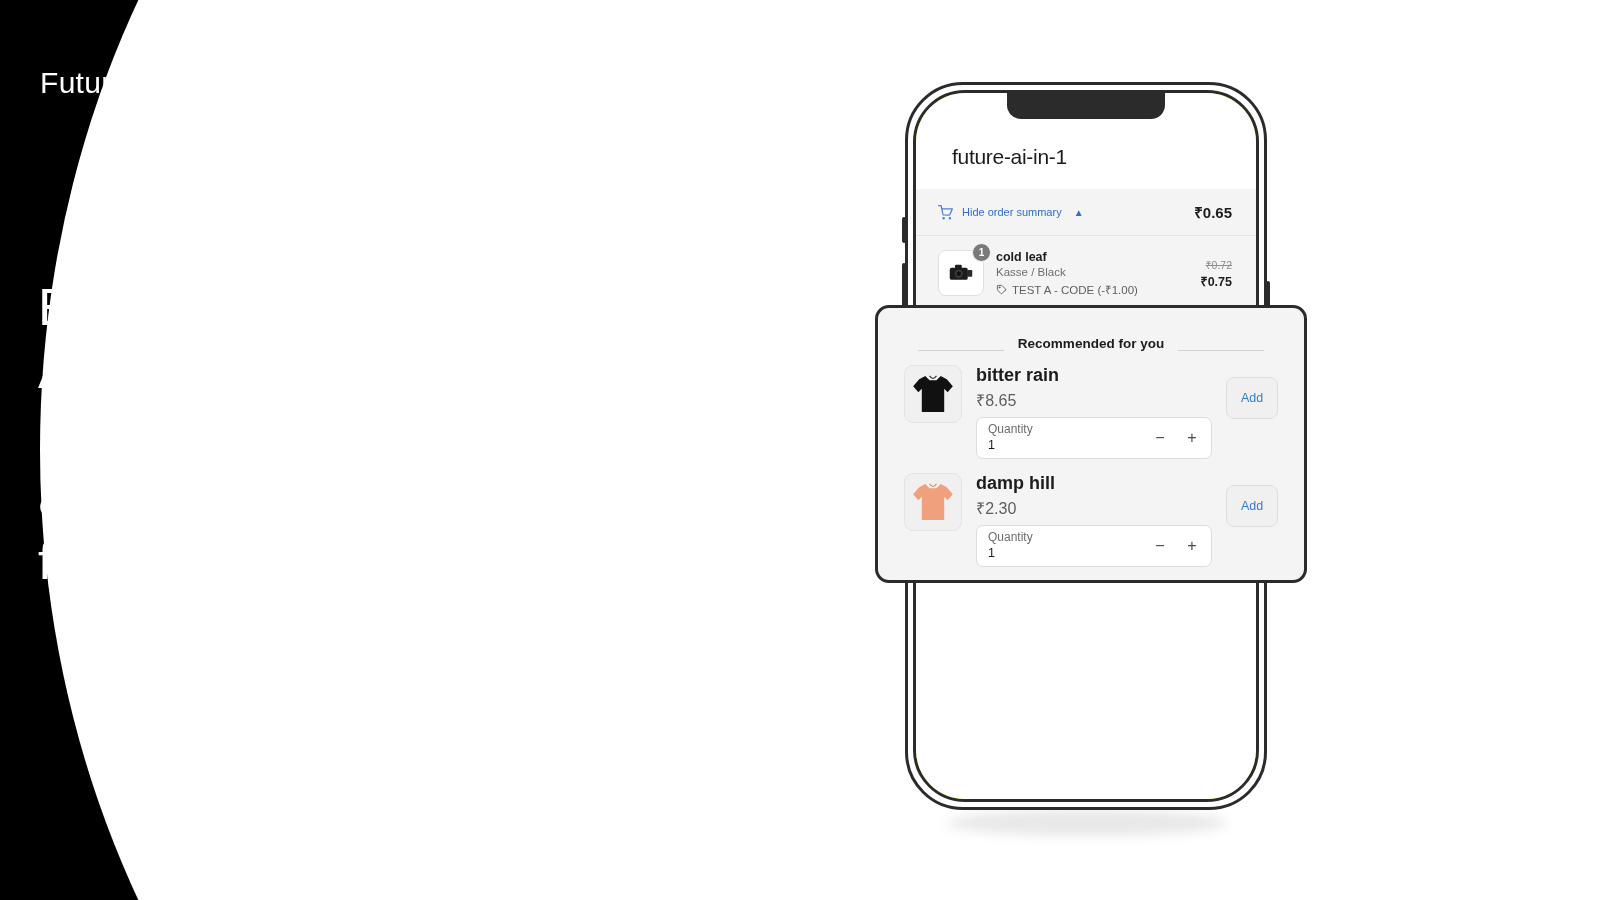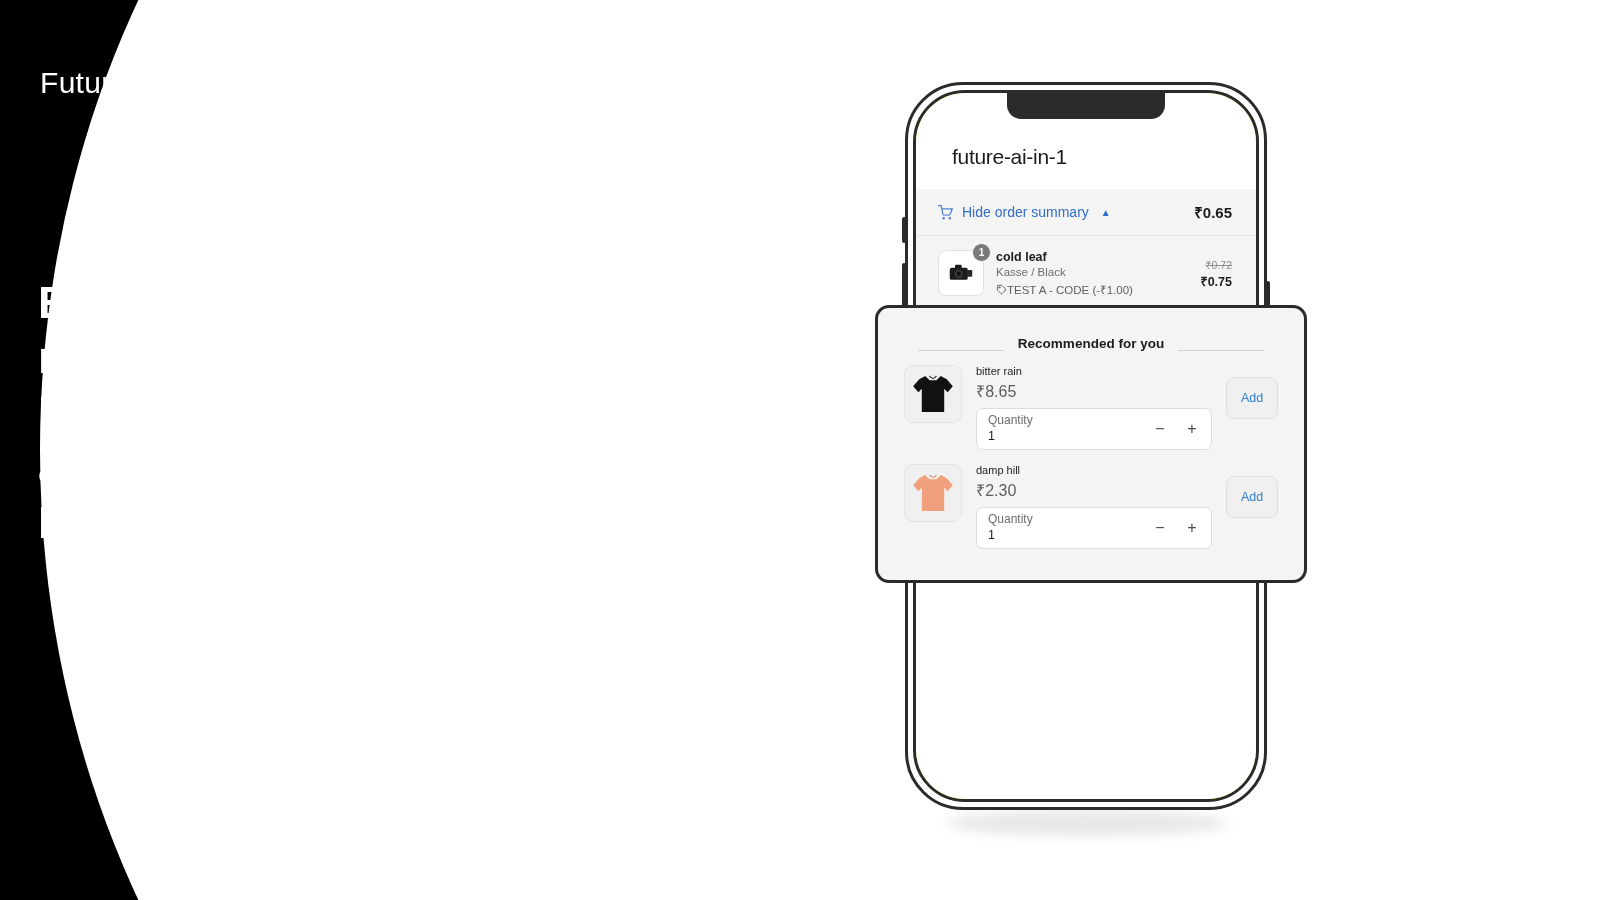--- a/index.html
+++ b/index.html
@@ -25,21 +25,21 @@
     background: #ffffff;
     border-radius: 50%;
   }
   .brand {
     position: absolute; left: 40px; top: 66px;
     color: #ffffff; font-size: 30px; font-weight: 400;
     letter-spacing: 0.3px; z-index: 3;
   }
   .headline {
     position: absolute; left: 38px; top: 276px; width: 470px;
-    color: #ffffff; font-size: 45px; font-weight: 700;
+    color: #ffffff; font-size: 52px; font-weight: 400;
     line-height: 1.22; letter-spacing: -0.6px; z-index: 3;
   }
 
   
   .phone-wrap { position: absolute; left: 905px; top: 82px; z-index: 2; }
   .phone-shadow {
     position: absolute; left: 42px; top: 728px;
     width: 280px; height: 26px; border-radius: 50%;
     background: rgba(0,0,0,0.09); filter: blur(6px);
   }
@@ -75,40 +75,40 @@
   }
 
   .summary-block { margin-top: 20px; background: #f4f4f4; }
   .summary-head {
     display: flex; align-items: center; justify-content: space-between;
     padding: 13px 24px 13px 22px;
     border-bottom: 1px solid #e3e3e3;
   }
   .summary-left { display: flex; align-items: center; gap: 9px; }
   .cart-icon { width: 15px; height: 15px; color: #4a7fd6; }
-  .hide-link { color: #2f6ecb; font-size: 14px; }
+  .hide-link { color: #2f6ecb; font-size: 11px; }
   .chev { color: #2f6ecb; font-size: 10px; margin-left: 3px; }
   .summary-total { font-size: 15px; font-weight: 700; color: #1c1c1c; }
 
   .line-item { display: flex; gap: 12px; padding: 14px 24px 12px 22px; align-items: flex-start; }
   .thumb-wrap { position: relative; flex: 0 0 auto; }
   .thumb {
     width: 46px; height: 46px; border-radius: 8px; background: #ffffff;
     border: 1px solid #e0e0e0; display: flex; align-items: center; justify-content: center;
   }
   .qty-badge {
     position: absolute; right: -7px; top: -7px; width: 19px; height: 19px;
     border-radius: 50%; background: #7a7a7a; color: #fff; font-size: 10px;
     display: flex; align-items: center; justify-content: center; font-weight: 600;
     border: 1.5px solid #f4f4f4;
   }
   .li-mid { flex: 1 1 auto; min-width: 0; }
   .li-name { font-size: 12.5px; font-weight: 700; color: #1c1c1c; }
   .li-variant { font-size: 11.5px; color: #6d6d6d; margin-top: 2px; }
-  .li-discount { font-size: 11.5px; color: #5e5e5e; margin-top: 4px; display: flex; align-items: center; }
+  .li-discount { font-size: 11.5px; color: #5e5e5e; margin-top: 4px; display: flex; align-items: center; gap: 5px; }
   .tag-icon { width: 11px; height: 11px; }
   .li-right { text-align: right; flex: 0 0 auto; padding-top: 8px; }
   .price-strike { font-size: 10.5px; color: #8c8c8c; text-decoration: line-through; }
   .price-now { font-size: 12.5px; font-weight: 700; color: #1c1c1c; margin-top: 1px; }
 
   .totals { padding: 4px 24px 14px 22px; background: #f4f4f4; }
   .tot-row { display: flex; justify-content: space-between; align-items: center; padding: 3px 0; font-size: 12px; color: #2b2b2b; }
   .tot-row .lbl { display: flex; align-items: center; gap: 5px; }
   .info-circ {
     width: 11px; height: 11px; border: 1px solid #8a8a8a; border-radius: 50%;
@@ -143,21 +143,21 @@
   .rec-rule { flex: 1 1 auto; height: 1px; background: #d0d0d0; }
   .rec-title { font-size: 13.5px; font-weight: 700; color: #1c1c1c; white-space: nowrap; }
 
   .rec-item { display: flex; align-items: flex-start; gap: 14px; margin-top: 14px; }
   .rec-thumb {
     width: 58px; height: 58px; border-radius: 9px; background: #f0f0f0;
     border: 1px solid #e4e4e4; display: flex; align-items: center; justify-content: center;
     flex: 0 0 auto; overflow: hidden;
   }
   .rec-mid { flex: 1 1 auto; min-width: 0; }
-  .rec-name { font-size: 11px; font-weight: 400; color: #1c1c1c; }
+  .rec-name { font-size: 18px; font-weight: 700; color: #1c1c1c; }
   .rec-price { font-size: 16px; color: #5e5e5e; margin-top: 3px; }
   .qty-box {
     margin-top: 6px; background: #ffffff; border: 1px solid #dcdcdc; border-radius: 7px;
     height: 42px; display: flex; align-items: center; justify-content: space-between;
     padding: 0 12px 0 11px;
   }
   .qty-left { display: flex; flex-direction: column; justify-content: center; }
   .qty-label { font-size: 12px; color: #6d6d6d; line-height: 1.1; }
   .qty-val { font-size: 12.5px; color: #1c1c1c; line-height: 1.2; margin-top: 1px; }
   .qty-ctrls { display: flex; align-items: center; gap: 18px; }

